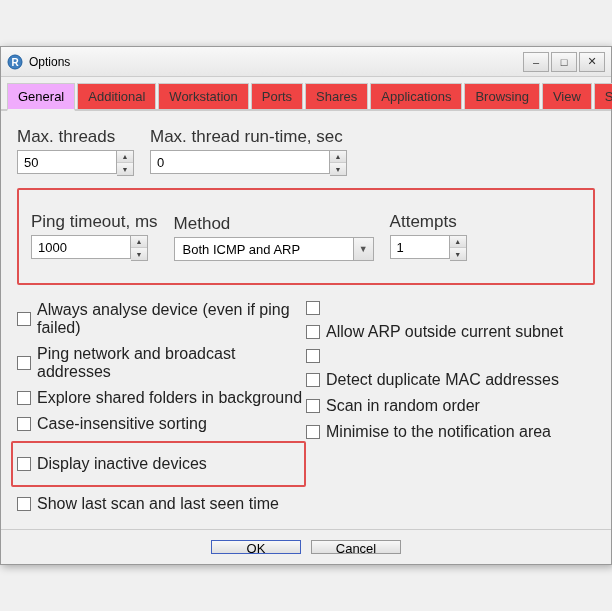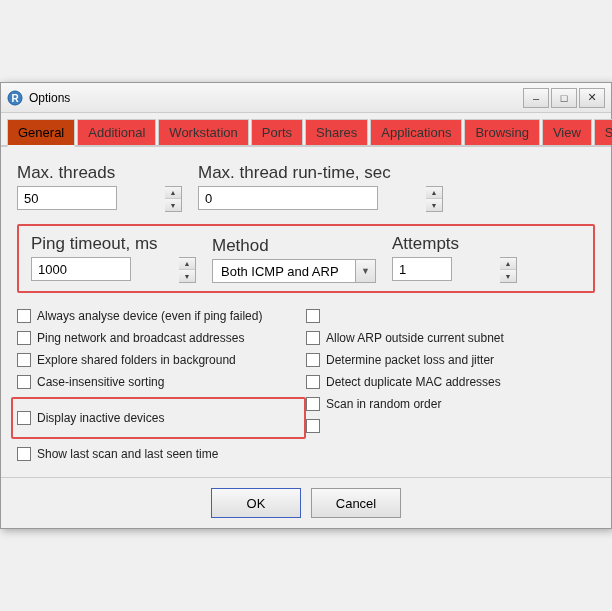--- a/index.html
+++ b/index.html
@@ -67,21 +67,21 @@
       border: 1px solid #ccc;
       border-bottom: none;
       background: #ef4444;
       cursor: pointer;
       margin-right: 2px;
       font-size: 13px;
       color: #333;
       white-space: nowrap;
     }
     .tab.active {
-      background: #c2410c;
+      background: #f0abfc;
       border-bottom: 2px solid #f0f0f0;
       margin-bottom: -2px;
       font-weight: 500;
       color: #000;
     }
 
     .content {
       padding: 16px;
     }
 
@@ -97,21 +97,20 @@
       flex-direction: column;
       gap: 3px;
     }
     .field-label {
       font-size: 17px;
       color: #333;
     }
     .spinner-wrap {
       display: flex;
       align-items: stretch;
-      gap: 48px;
     }
     .spinner-input {
       border: 1px solid #aaa;
       padding: 3px 6px;
       font-size: 13px;
       background: #fff;
       width: 100px;
       height: 24px;
     }
     .spinner-input.wide { width: 180px; }
@@ -140,21 +139,21 @@
     .select-wrap {
       display: flex;
       align-items: stretch;
     }
     .select-box {
       border: 1px solid #aaa;
       padding: 3px 8px;
       font-size: 13px;
       background: #fff;
       height: 24px;
-      width: 144px;
+      width: 180px;
       appearance: none;
       -webkit-appearance: none;
       cursor: pointer;
     }
     .select-arrow {
       width: 20px;
       height: 24px;
       border: 1px solid #aaa;
       border-left: none;
       background: linear-gradient(to bottom, #f5f5f5, #e0e0e0);
@@ -162,21 +161,21 @@
       align-items: center;
       justify-content: center;
       font-size: 9px;
       color: #555;
       cursor: pointer;
     }
 
     .ping-section {
       border: 2px solid #e05050;
       border-radius: 2px;
-      padding: 8px 12px;
+      padding: 22px 12px;
       margin-bottom: 16px;
     }
 
     .checkboxes-area {
       display: flex;
       gap: 0;
     }
     .checkbox-col {
       flex: 1;
       display: flex;
@@ -193,36 +192,36 @@
       height: 14px;
       border: 1px solid #777;
       background: #fff;
       flex-shrink: 0;
       cursor: pointer;
       display: flex;
       align-items: center;
       justify-content: center;
     }
     .checkbox-label {
-      font-size: 12px;
+      font-size: 16px;
       color: #222;
       cursor: pointer;
     }
 
     .footer {
       border-top: 1px solid #ccc;
       padding: 10px 16px;
       display: flex;
       justify-content: center;
       gap: 10px;
       background: #f0f0f0;
     }
     .footer-btn {
       width: 90px;
-      height: 30px;
+      height: 14px;
       border: 1px solid #999;
       background: linear-gradient(to bottom, #f8f8f8, #e0e0e0);
       cursor: pointer;
       font-size: 13px;
       color: #000;
     }
     .footer-btn.ok {
       border-color: #4060c0;
     }
   </style>
@@ -347,32 +346,32 @@
       <div class="checkbox-col">
         <div class="checkbox-row">
           <div class="checkbox-box"></div>
         </div>
         <div class="checkbox-row">
           <div class="checkbox-box"></div>
           <span class="checkbox-label">Allow ARP outside current subnet</span>
         </div>
         <div class="checkbox-row">
           <div class="checkbox-box"></div>
-          <span class="checkbox-label">Determine packet loss and jitter</span>
         </div>
         <div class="checkbox-row">
           <div class="checkbox-box"></div>
           <span class="checkbox-label">Detect duplicate MAC addresses</span>
         </div>
         <div class="checkbox-row">
           <div class="checkbox-box"></div>
           <span class="checkbox-label">Scan in random order</span>
         </div>
         <div class="checkbox-row">
           <div class="checkbox-box"></div>
+          <span class="checkbox-label">Minimise to the notification area</span>
         </div>
       </div>
     </div>
   </div>
 
   <div class="footer">
     <button class="footer-btn ok">OK</button>
     <button class="footer-btn">Cancel</button>
   </div>
 </div>

